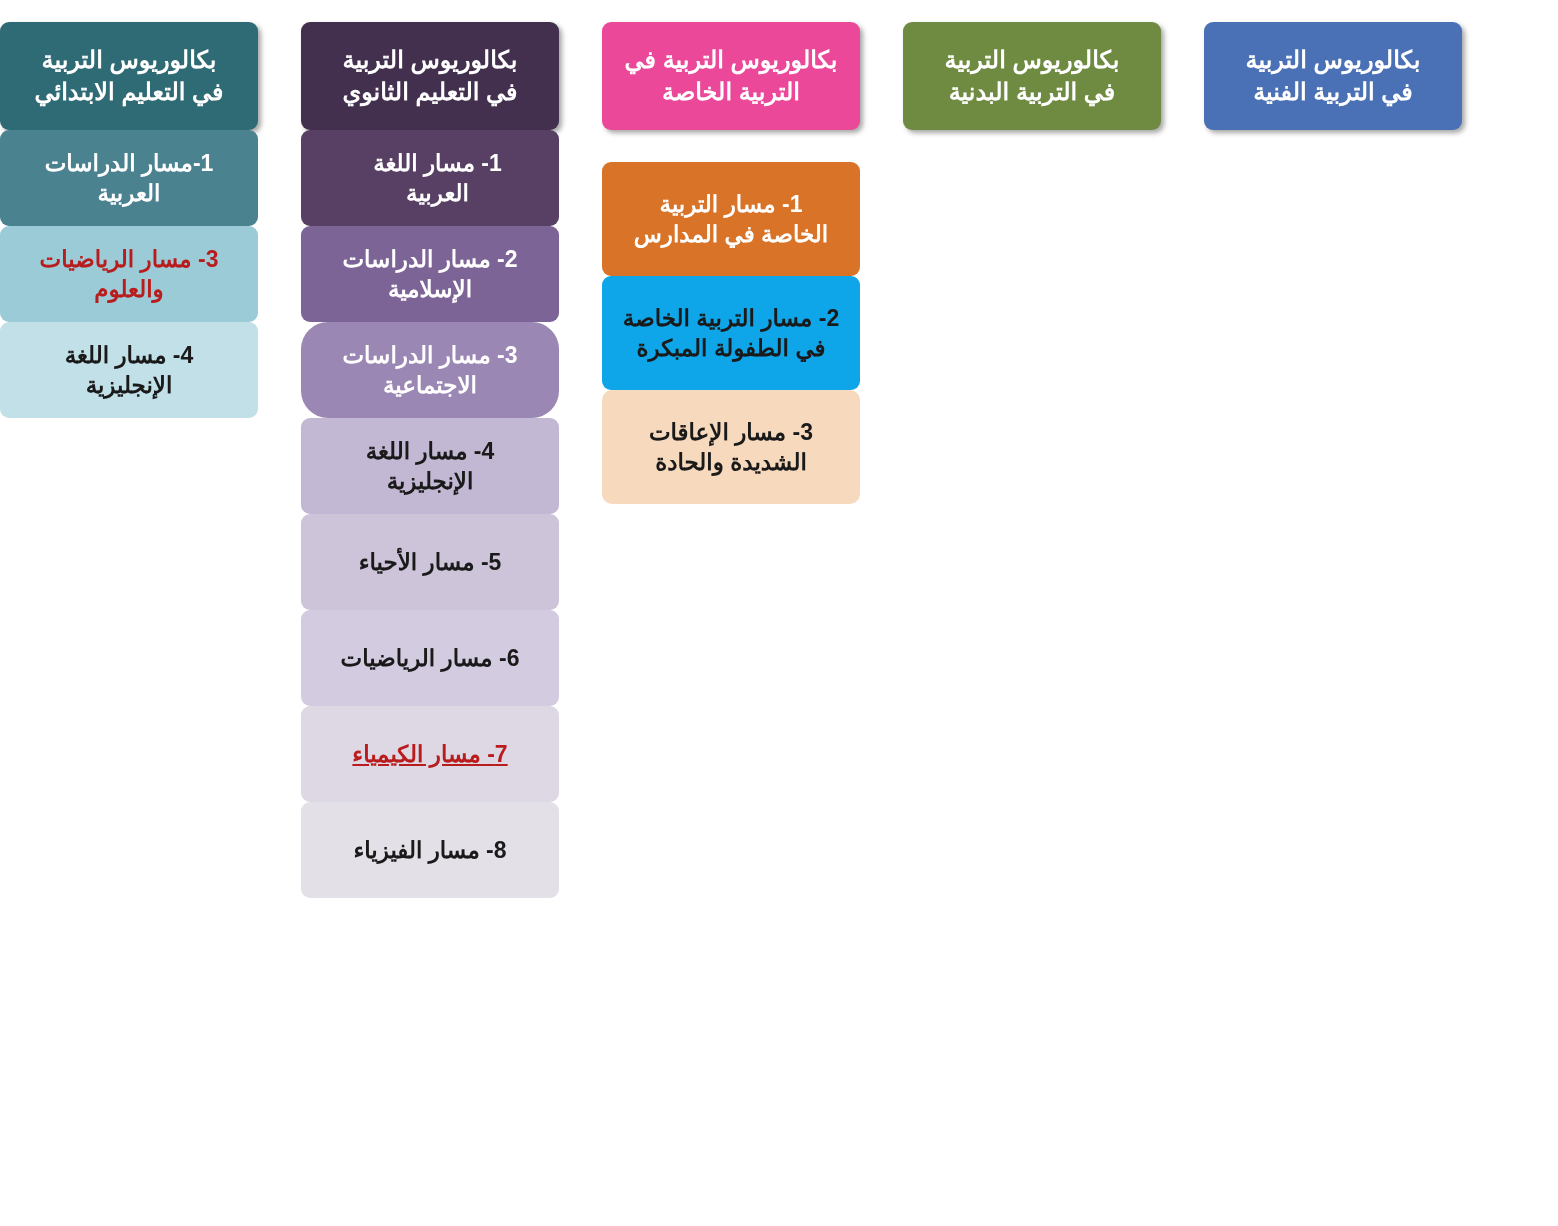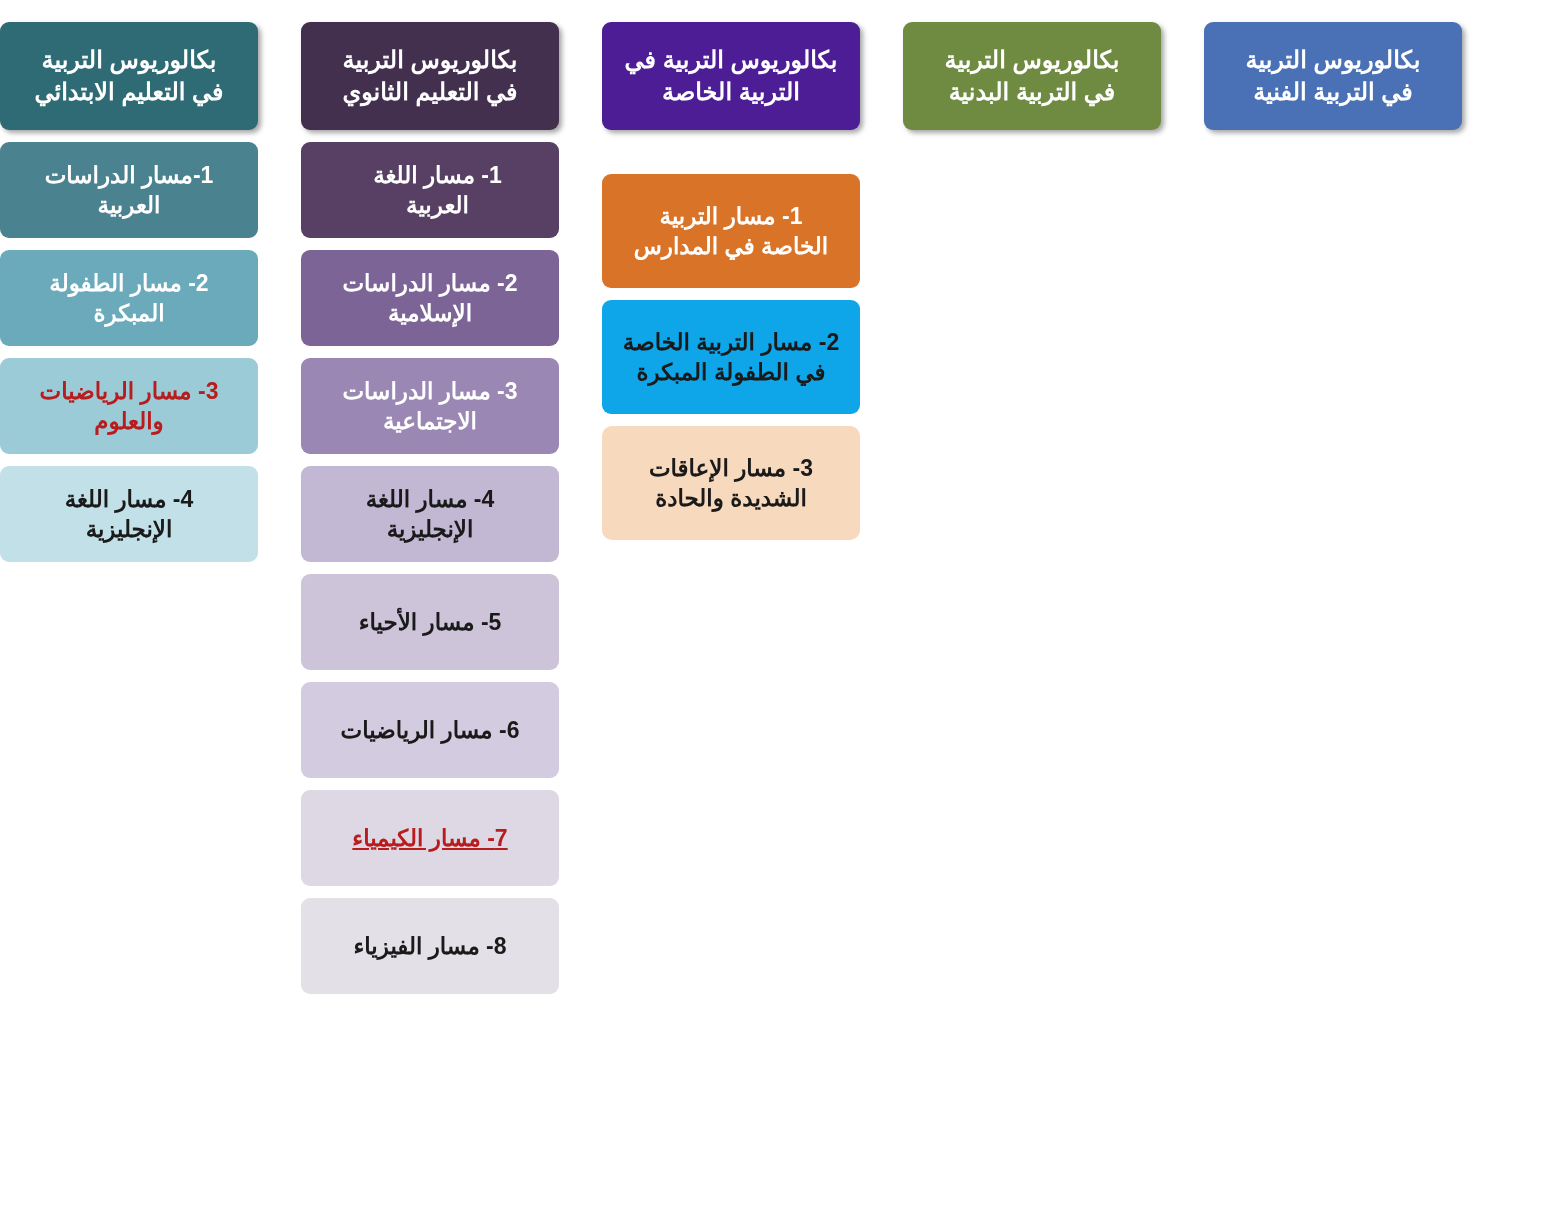--- a/index.html
+++ b/index.html
@@ -24,21 +24,20 @@
     padding-top: 22px;
     padding-right: 50px;
     box-sizing: border-box;
     gap: 43px;
   }
   .column {
     width: 258px;
     display: flex;
     flex-direction: column;
     align-items: stretch;
-    gap: 12px;
   }
   .node {
     border-radius: 9px;
     text-align: center;
     font-weight: bold;
     display: flex;
     align-items: center;
     justify-content: center;
     padding: 8px 10px;
     box-sizing: border-box;
@@ -61,45 +60,43 @@
 </style>
 </head>
 <body>
 
 <div id="diagram">
     <div class="column">
       <div class="node header-node" style="background: rgb(47, 107, 116); color: rgb(255, 255, 255);">بكالوريوس التربية
 في التعليم الابتدائي</div>
       <div class="node child-node" style="background: rgb(74, 130, 144); color: rgb(255, 255, 255);">1-مسار الدراسات
 العربية</div>
-      <div class="node child-node" style="background: rgb(106, 170, 187); color: rgb(255, 255, 255);">2- مسار الطفولة
-المبكرة</div>
       <div class="node child-node" style="background: rgb(156, 203, 216); color: #b91c1c;">3- مسار الرياضيات
 والعلوم</div>
       <div class="node child-node" style="background: rgb(194, 224, 232); color: rgb(26, 26, 26);">4- مسار اللغة
 الإنجليزية</div>
     </div>
     <div class="column">
       <div class="node header-node" style="background: rgb(67, 48, 78); color: rgb(255, 255, 255);">بكالوريوس التربية
 في التعليم الثانوي</div>
       <div class="node child-node" style="background: rgb(87, 64, 99); color: rgb(255, 255, 255); padding-left: 25px;">1- مسار اللغة
 العربية</div>
       <div class="node child-node" style="background: rgb(125, 100, 151); color: rgb(255, 255, 255);">2- مسار الدراسات
 الإسلامية</div>
-      <div class="node child-node" style="background: rgb(155, 135, 180); color: rgb(255, 255, 255);">3- مسار الدراسات
+      <div class="node child-node" style="background: rgb(155, 135, 180); color: rgb(255, 255, 255); border-radius: 27px;">3- مسار الدراسات
 الاجتماعية</div>
       <div class="node child-node" style="background: rgb(195, 184, 212); color: rgb(26, 26, 26);">4- مسار اللغة
 الإنجليزية</div>
       <div class="node child-node" style="background: rgb(205, 196, 218); color: rgb(26, 26, 26);">5- مسار الأحياء</div>
       <div class="node child-node" style="background: rgb(211, 203, 223); color: rgb(26, 26, 26);">6- مسار الرياضيات</div>
       <div class="node child-node" style="background: rgb(221, 216, 228); color: #b91c1c; text-decoration: underline;">7- مسار الكيمياء</div>
       <div class="node child-node" style="background: rgb(228, 224, 232); color: rgb(26, 26, 26);">8- مسار الفيزياء</div>
     </div>
     <div class="column">
-      <div class="node header-node" style="background: #4c1d95; color: rgb(255, 255, 255);">بكالوريوس التربية في
+      <div class="node header-node" style="background: #ec4899; color: rgb(255, 255, 255);">بكالوريوس التربية في
 التربية الخاصة</div>
       <div class="node child-node child-tall" style="background: rgb(217, 115, 39); color: rgb(255, 255, 255); margin-top: 32px;">1- مسار التربية
 الخاصة في المدارس</div>
       <div class="node child-node child-tall" style="background: #0ea5e9; color: rgb(26, 26, 26);">2- مسار التربية الخاصة
 في الطفولة المبكرة</div>
       <div class="node child-node child-tall" style="background: rgb(247, 217, 189); color: rgb(26, 26, 26); border-radius: 10px;">3- مسار الإعاقات
 الشديدة والحادة</div>
     </div>
     <div class="column">
       <div class="node header-node" style="background: rgb(111, 139, 66); color: rgb(255, 255, 255);">بكالوريوس التربية

